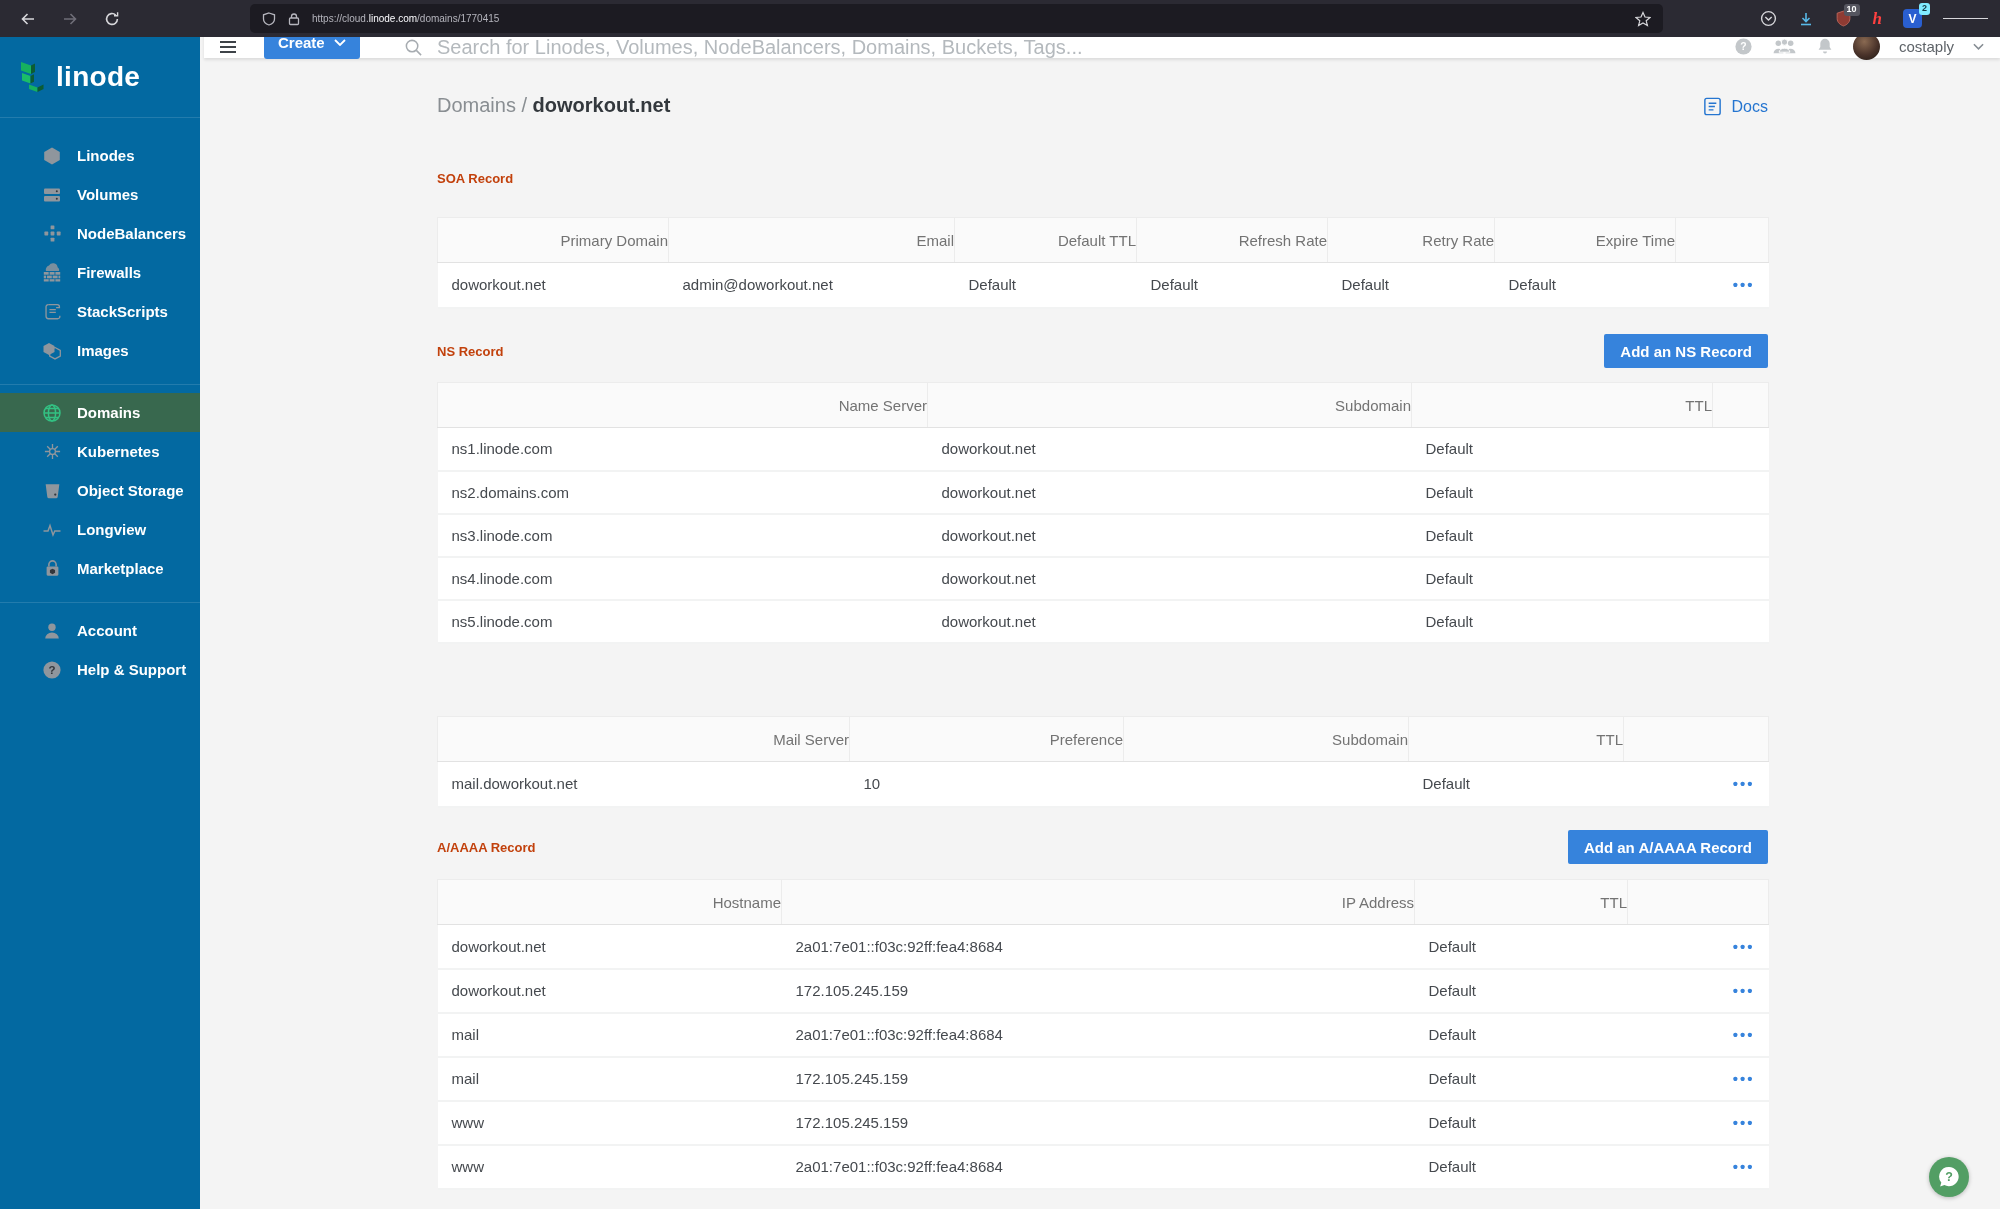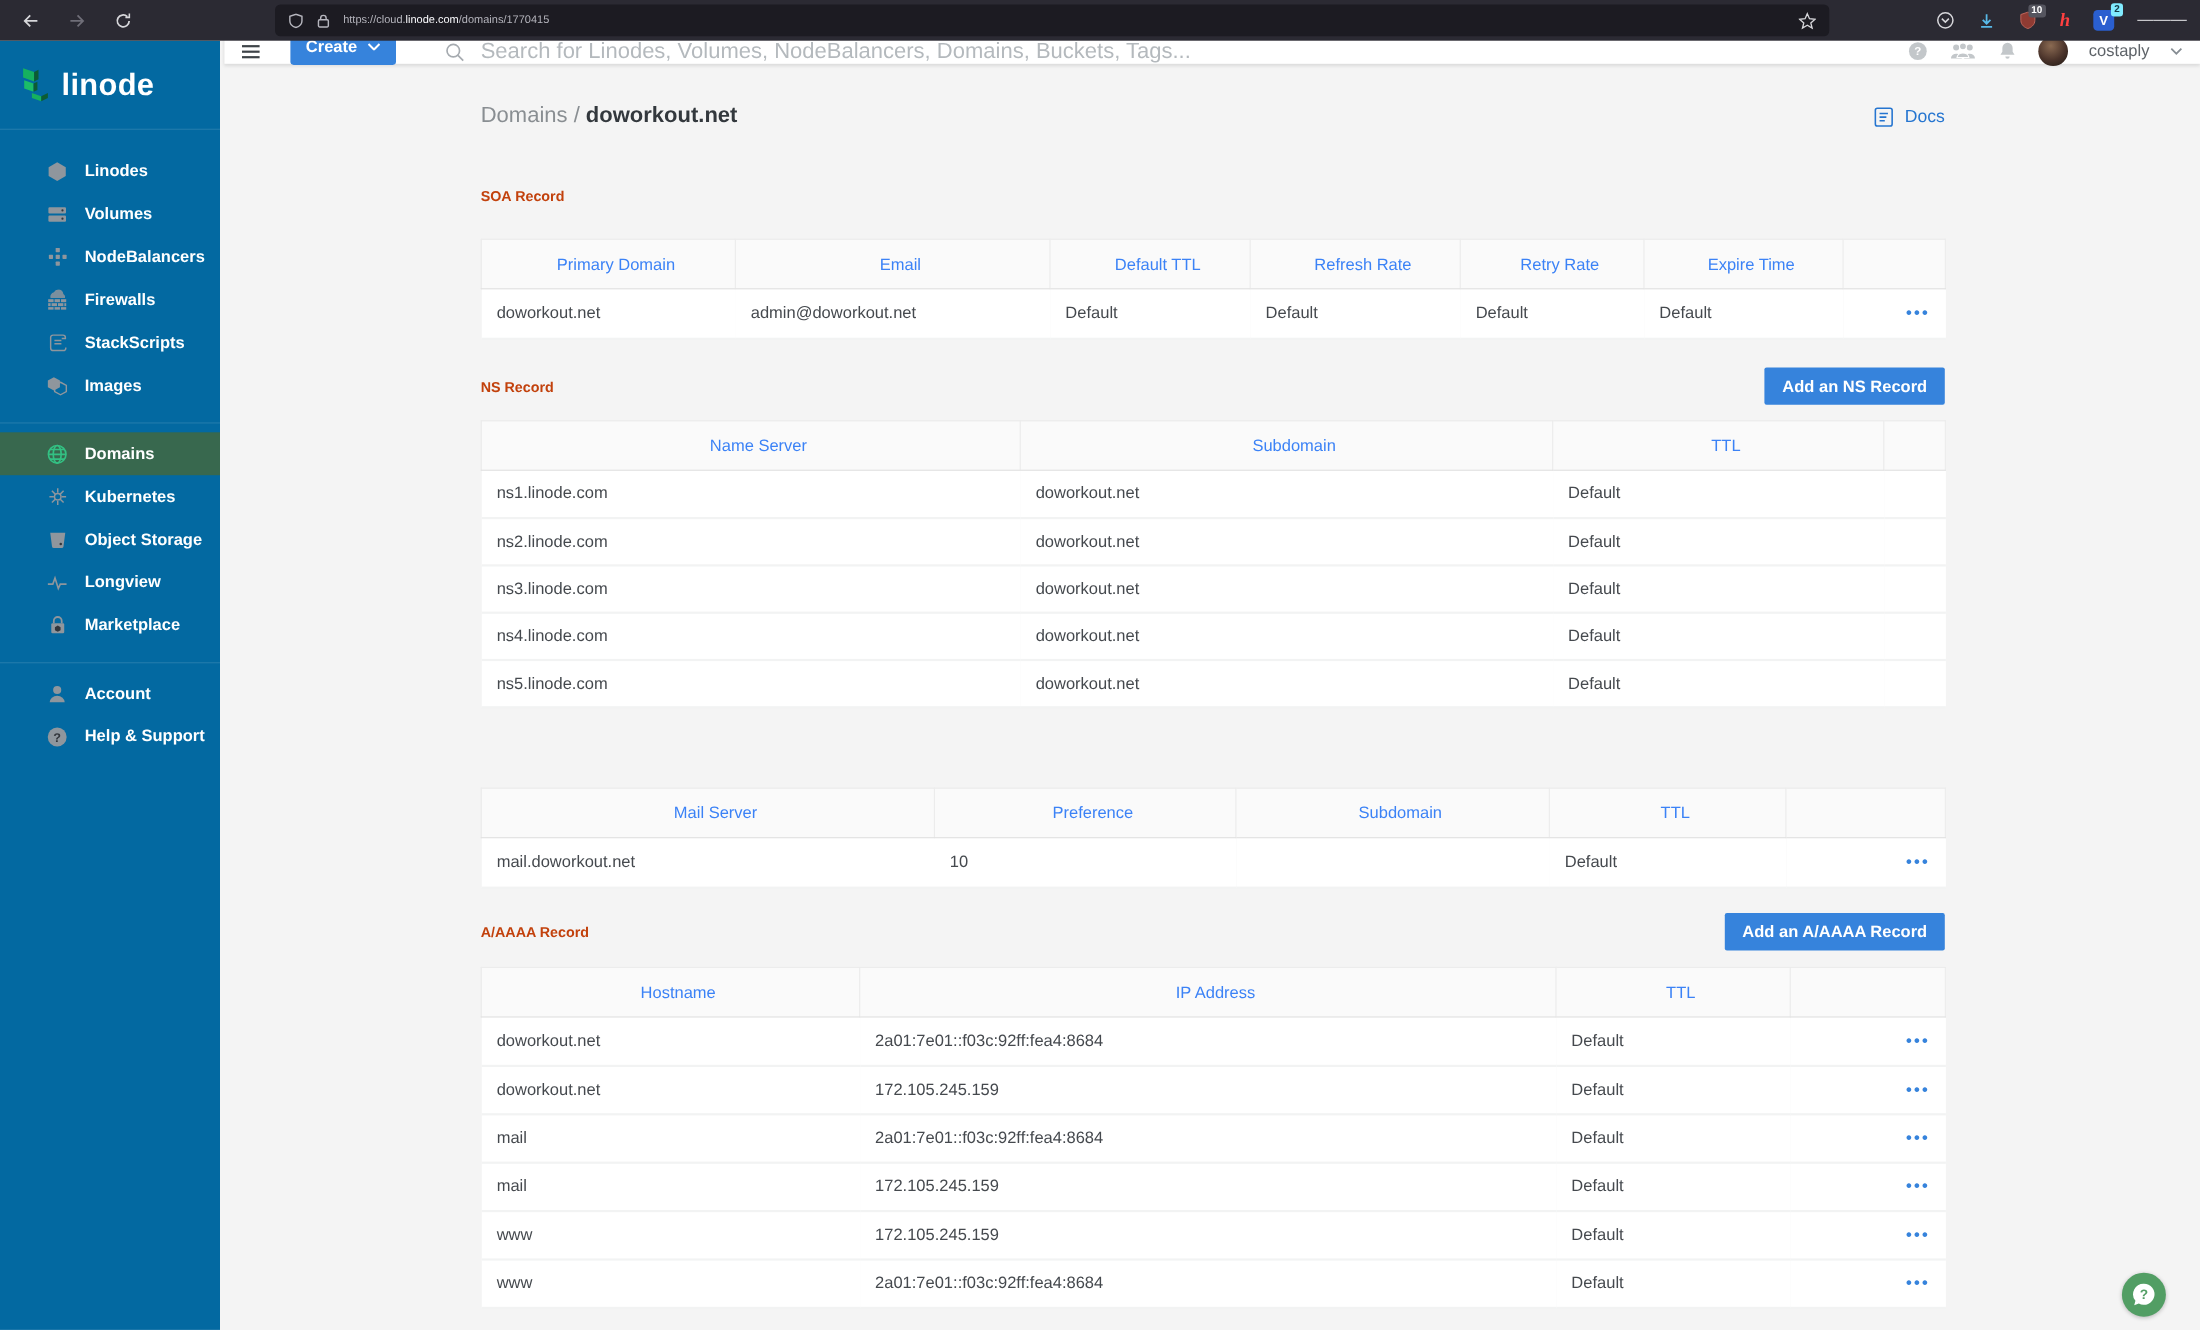--- a/index.html
+++ b/index.html
@@ -58,21 +58,21 @@
   .crumb .cur{color:#33383d;font-weight:700}
   .docs{position:absolute;top:38px;right:0;display:flex;align-items:center;gap:9px;cursor:pointer;text-decoration:none}
   .docs span{font-size:16px;color:#2575d0}
   .sec-title{font-size:13px;font-weight:700;color:#c2410c}
   .abs{position:absolute;left:0}
   .sec-head{position:absolute;left:0;width:1331px;height:34px;display:flex;justify-content:space-between;align-items:center}
   .add-btn{height:34px;padding:0 16px;background:#3683dc;color:#fff;border:none;border-radius:2px;
     font-size:15px;font-weight:600;font-family:inherit;cursor:pointer}
 
   table.tbl{position:absolute;left:0;width:1331px;border-collapse:collapse;table-layout:fixed;font-size:15px}
-  .tbl th{background:#fafafa;color:#3b82f6;font-weight:400;text-align:center;padding:0 0 0 14px;height:45px;
+  .tbl th{background:#fafafa;color:#737373;font-weight:400;text-align:right;padding:0 0 0 14px;height:45px;
     border:1px solid #ececec;border-bottom:1px solid #e2e2e2}
   .tbl td{background:#fff;color:#45494e;padding:0 0 0 14px;border-bottom:2px solid #f2f3f3}
   .tbl.soa td,.tbl.mx td{height:45px}
   .tbl.ns td{height:43px}
   .tbl.a4 td{height:44px}
   .td-actions{text-align:right;padding-right:14px !important}
   .dots{color:#3683dc;font-weight:700;letter-spacing:2px;font-size:15px;cursor:pointer}
 
   .fab{position:absolute;left:1929px;top:1157px;width:40px;height:40px;border-radius:50%;background:#529e64;
     display:flex;align-items:center;justify-content:center;cursor:pointer;z-index:20;box-shadow:0 1px 4px rgba(0,0,0,.25)}
@@ -430,21 +430,21 @@
       </tr>
         </thead>
       <tbody>
         <tr>
             <td>ns1.linode.com</td>
             <td>doworkout.net</td>
             <td>Default</td>
             <td class="td-actions"></td>
           </tr>
         <tr>
-            <td>ns2.linode.com</td>
+            <td>ns2.domains.com</td>
             <td>doworkout.net</td>
             <td>Default</td>
             <td class="td-actions"></td>
           </tr>
         <tr>
             <td>ns3.linode.com</td>
             <td>doworkout.net</td>
             <td>Default</td>
             <td class="td-actions"></td>
           </tr>

